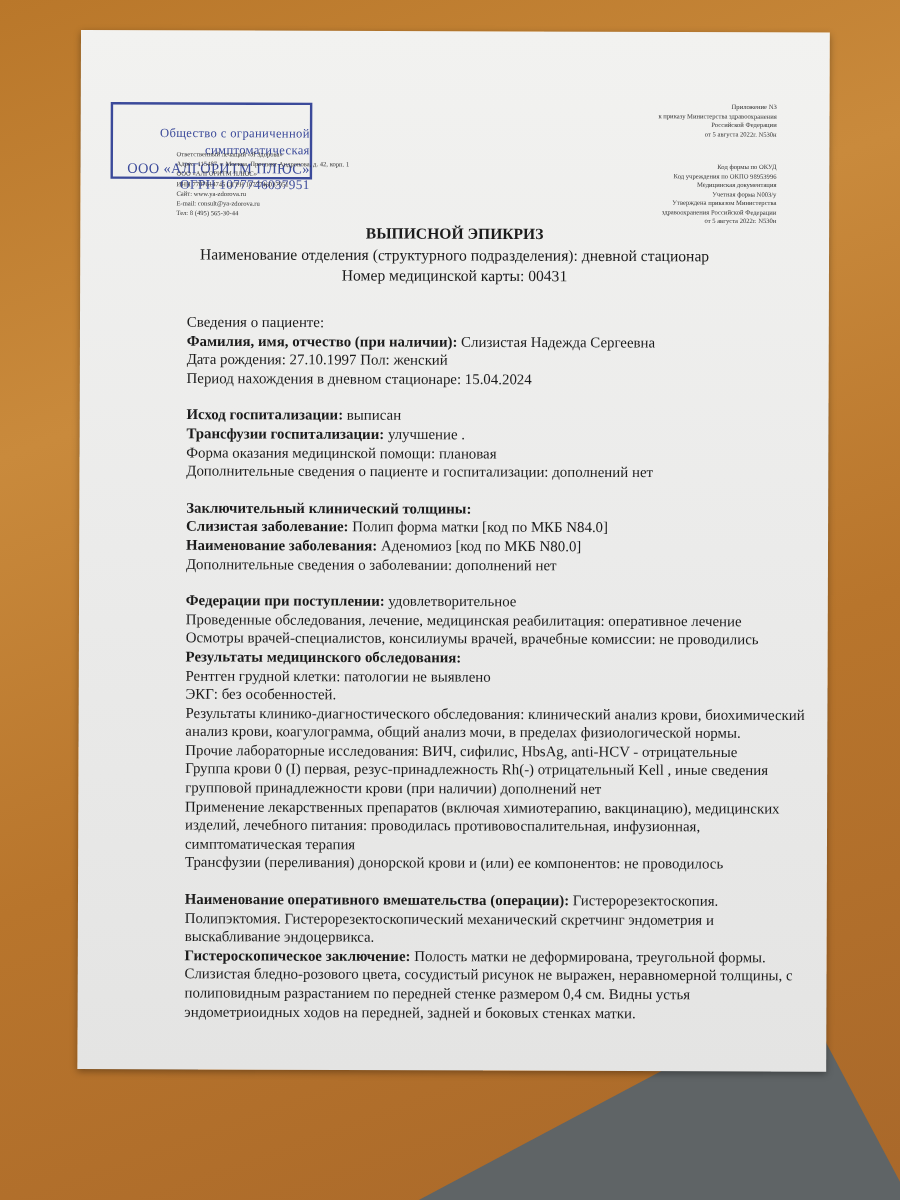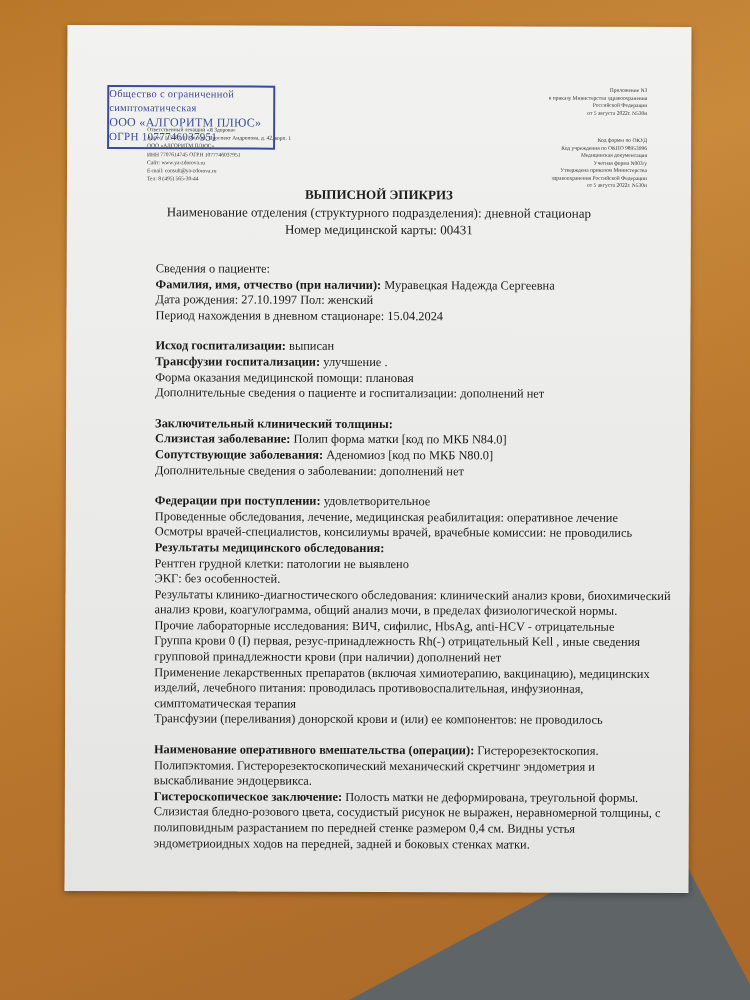--- a/index.html
+++ b/index.html
@@ -13,23 +13,23 @@
       background: #5f6466; transform: rotate(-28deg); transform-origin: right bottom;
     }
     .paper {
       position: absolute; left: 66px; top: 26px; width: 624px; height: 866px;
       background: linear-gradient(180deg, #f2f2f0 0%, #ebebea 50%, #e4e4e3 100%);
       box-shadow: 0 2px 6px rgba(0,0,0,0.35);
       transform: rotate(0.2deg);
       color: #1b1b1b;
     }
     .stamp {
-      position: absolute; left: 40px; top: 60px; width: 168px; height: 64px;
-      border: 2px solid #3b4a9a; color: #3b4a9a; text-align: left;
-      font-size: 10.5px; line-height: 14px; padding-top: 0; box-sizing: border-box;
+      position: absolute; left: 25px; top: 60px; width: 168px; height: 64px;
+      border: 2px solid #3b4a9a; color: #3b4a9a; text-align: right;
+      font-size: 10.5px; line-height: 14px; padding-top: 18px; box-sizing: border-box;
       letter-spacing: 0.3px;
     }
     .clinic-info {
       position: absolute; left: 80px; top: 100px; width: 200px;
       font-size: 5.5px; line-height: 8.2px; color: #333;
     }
     .appendix {
       position: absolute; right: 44px; top: 60px; width: 180px; text-align: right;
       font-size: 5.5px; line-height: 7.5px; color: #333;
     }
@@ -90,34 +90,34 @@
   </div>
 
   <div class="title-block">
     <div class="doc-title">ВЫПИСНОЙ ЭПИКРИЗ</div>
     <div class="doc-sub">Наименование отделения (структурного подразделения): дневной стационар</div>
     <div class="doc-sub">Номер медицинской карты: 00431</div>
   </div>
 
   <div class="body-text">
     <p>Сведения о пациенте:</p>
-    <p><b>Фамилия, имя, отчество (при наличии):</b><span> Муравецкая Надежда Сергеевна</span></p>
+    <p><b>Фамилия, имя, отчество (при наличии):</b><span> Слизистая Надежда Сергеевна</span></p>
     <p>Дата рождения: 27.10.1997  Пол: женский</p>
     <p>Период нахождения в дневном стационаре: 15.04.2024</p>
 
     <div class="gap"></div>
     <p><b>Исход госпитализации:</b><span> выписан</span></p>
     <p><b>Трансфузии госпитализации:</b><span> улучшение .</span></p>
     <p>Форма оказания медицинской помощи: плановая</p>
     <p>Дополнительные сведения о пациенте и госпитализации: дополнений нет</p>
 
     <div class="gap"></div>
     <p><b>Заключительный клинический толщины:</b></p>
     <p><b>Слизистая заболевание:</b><span> Полип форма матки [код по МКБ N84.0]</span></p>
-    <p><b>Сопутствующие заболевания:</b><span> Аденомиоз [код по МКБ N80.0]</span></p>
+    <p><b>Наименование заболевания:</b><span> Аденомиоз [код по МКБ N80.0]</span></p>
     <p>Дополнительные сведения о заболевании: дополнений нет</p>
 
     <div class="gap"></div>
     <p><b>Федерации при поступлении:</b><span> удовлетворительное</span></p>
     <p>Проведенные обследования, лечение, медицинская реабилитация: оперативное лечение</p>
     <p>Осмотры врачей-специалистов, консилиумы врачей, врачебные комиссии: не проводились</p>
     <p><b>Результаты медицинского обследования:</b></p>
     <p>Рентген грудной клетки: патологии не выявлено</p>
     <p>ЭКГ:  без особенностей.</p>
     <p>Результаты клинико-диагностического обследования: клинический анализ крови, биохимический анализ крови, коагулограмма, общий анализ мочи, в пределах физиологической нормы.</p>

